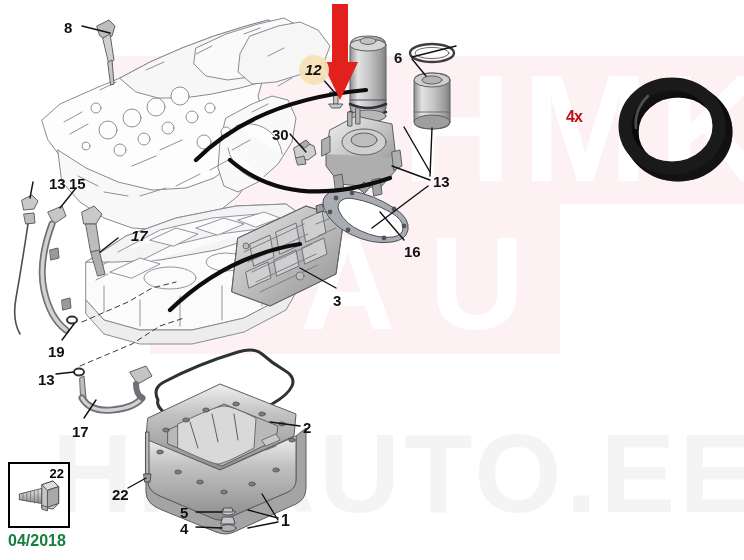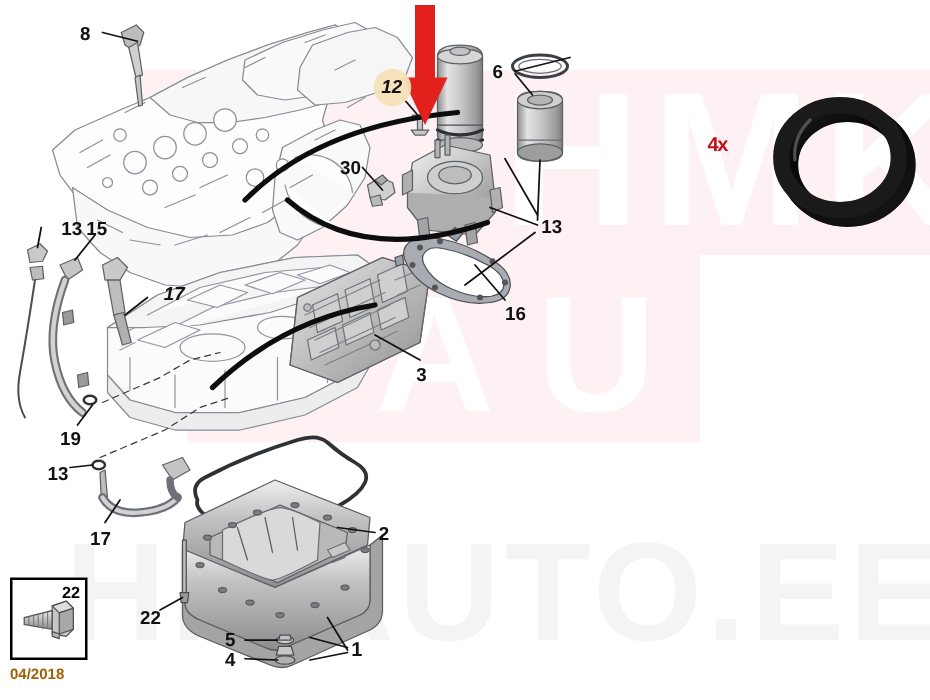--- a/index.html
+++ b/index.html
@@ -27,22 +27,22 @@
   .lbl.big{font-size:16px;}
   .hl-circle{position:absolute;width:30px;height:30px;border-radius:50%;
              background:#f6e2b8;opacity:.95;}
   .qty{position:absolute;font-weight:700;font-size:16px;color:#c00d16;
        font-family:"Liberation Sans",sans-serif;letter-spacing:-1px;}
 
   
   #inset{position:absolute;left:8px;top:462px;width:62px;height:66px;
          border:2px solid #000;background:#fff;box-sizing:border-box;}
   #inset .inum{position:absolute;right:4px;top:2px;font-size:13px;font-weight:700;color:#000;}
-  #insetdate{position:absolute;left:8px;top:532px;font-size:12px;font-weight:700;
-             color:#a16207;font-family:"Liberation Sans",sans-serif;}
+  #insetdate{position:absolute;left:8px;top:532px;font-size:16px;font-weight:700;
+             color:#15803d;font-family:"Liberation Sans",sans-serif;}
 </style>
 </head>
 <body>
 
 <div id="stage">
 
   <div>
     <div class="wm-band b1"></div>
     <div class="wm-band b2"></div>
     <div class="wm-notch" style="left:0;top:56px;width:110px;height:148px;"></div>

